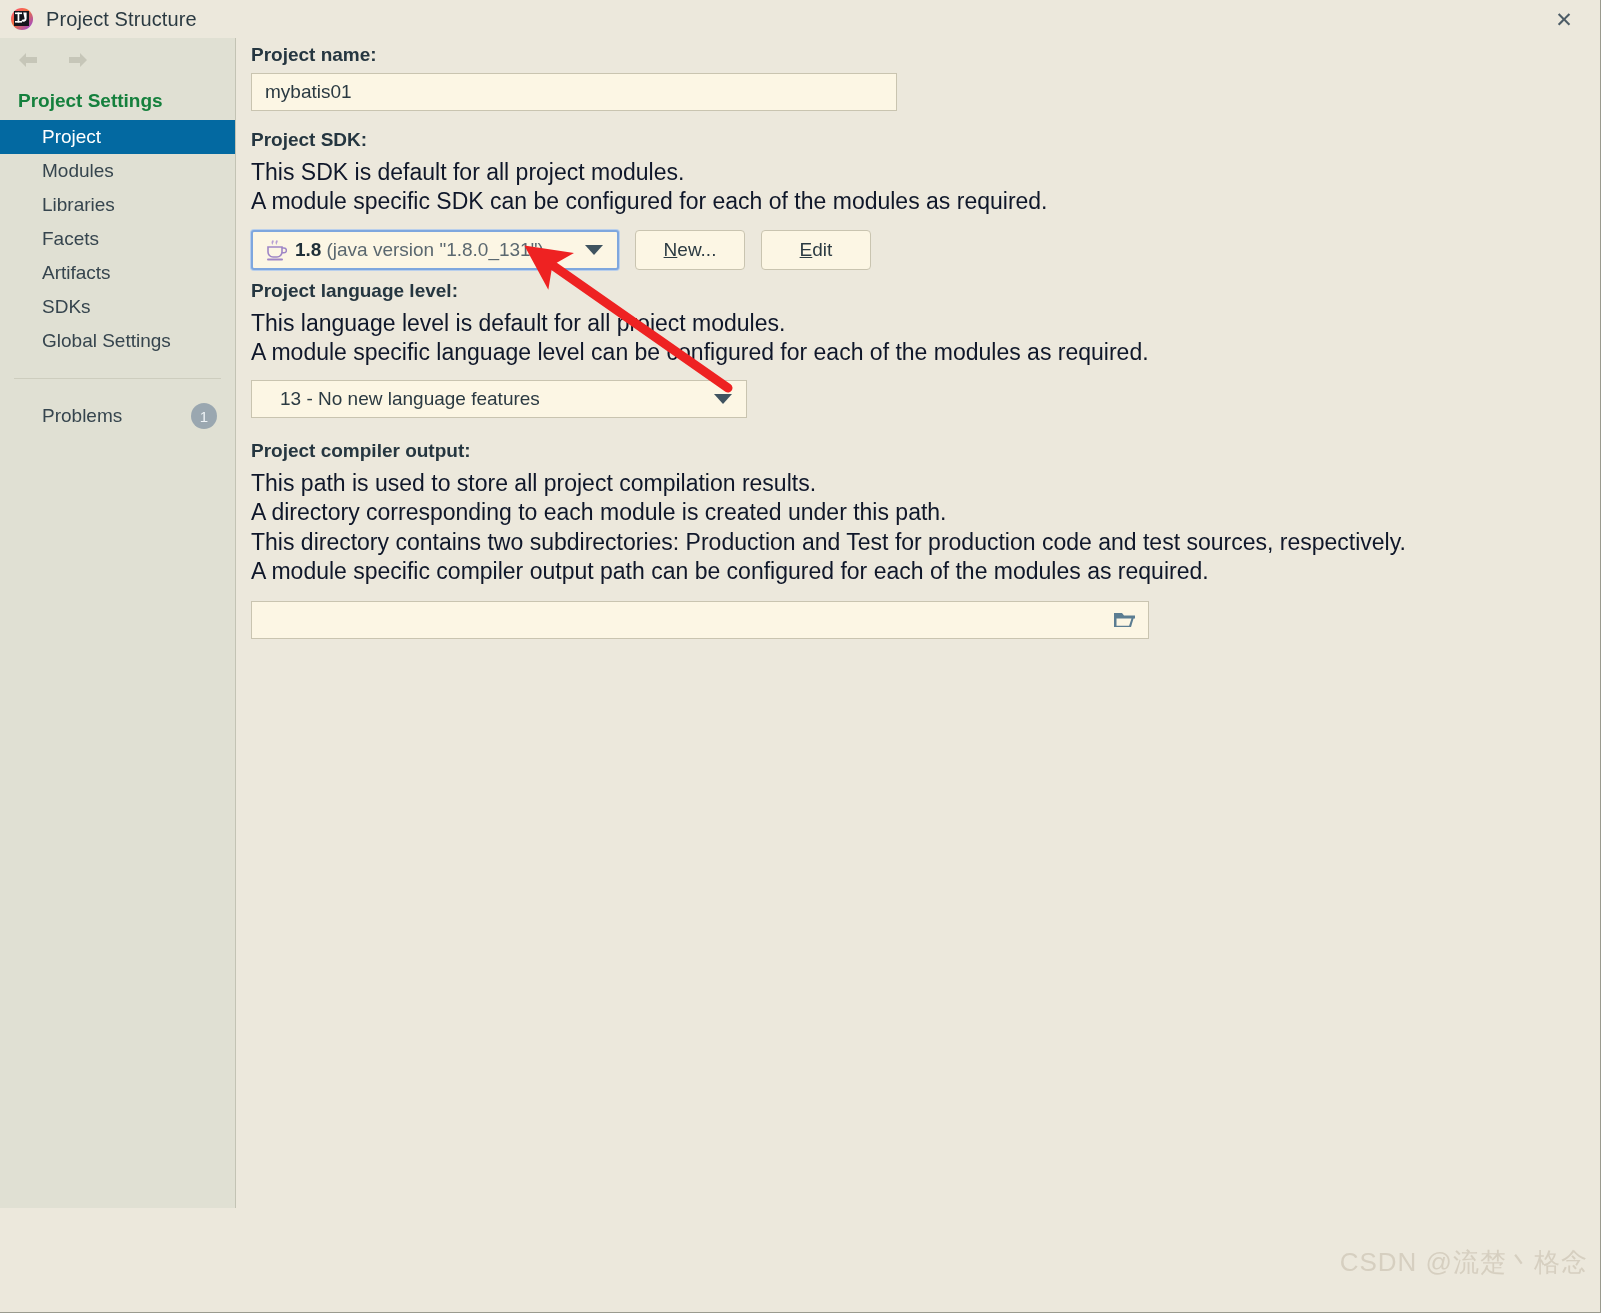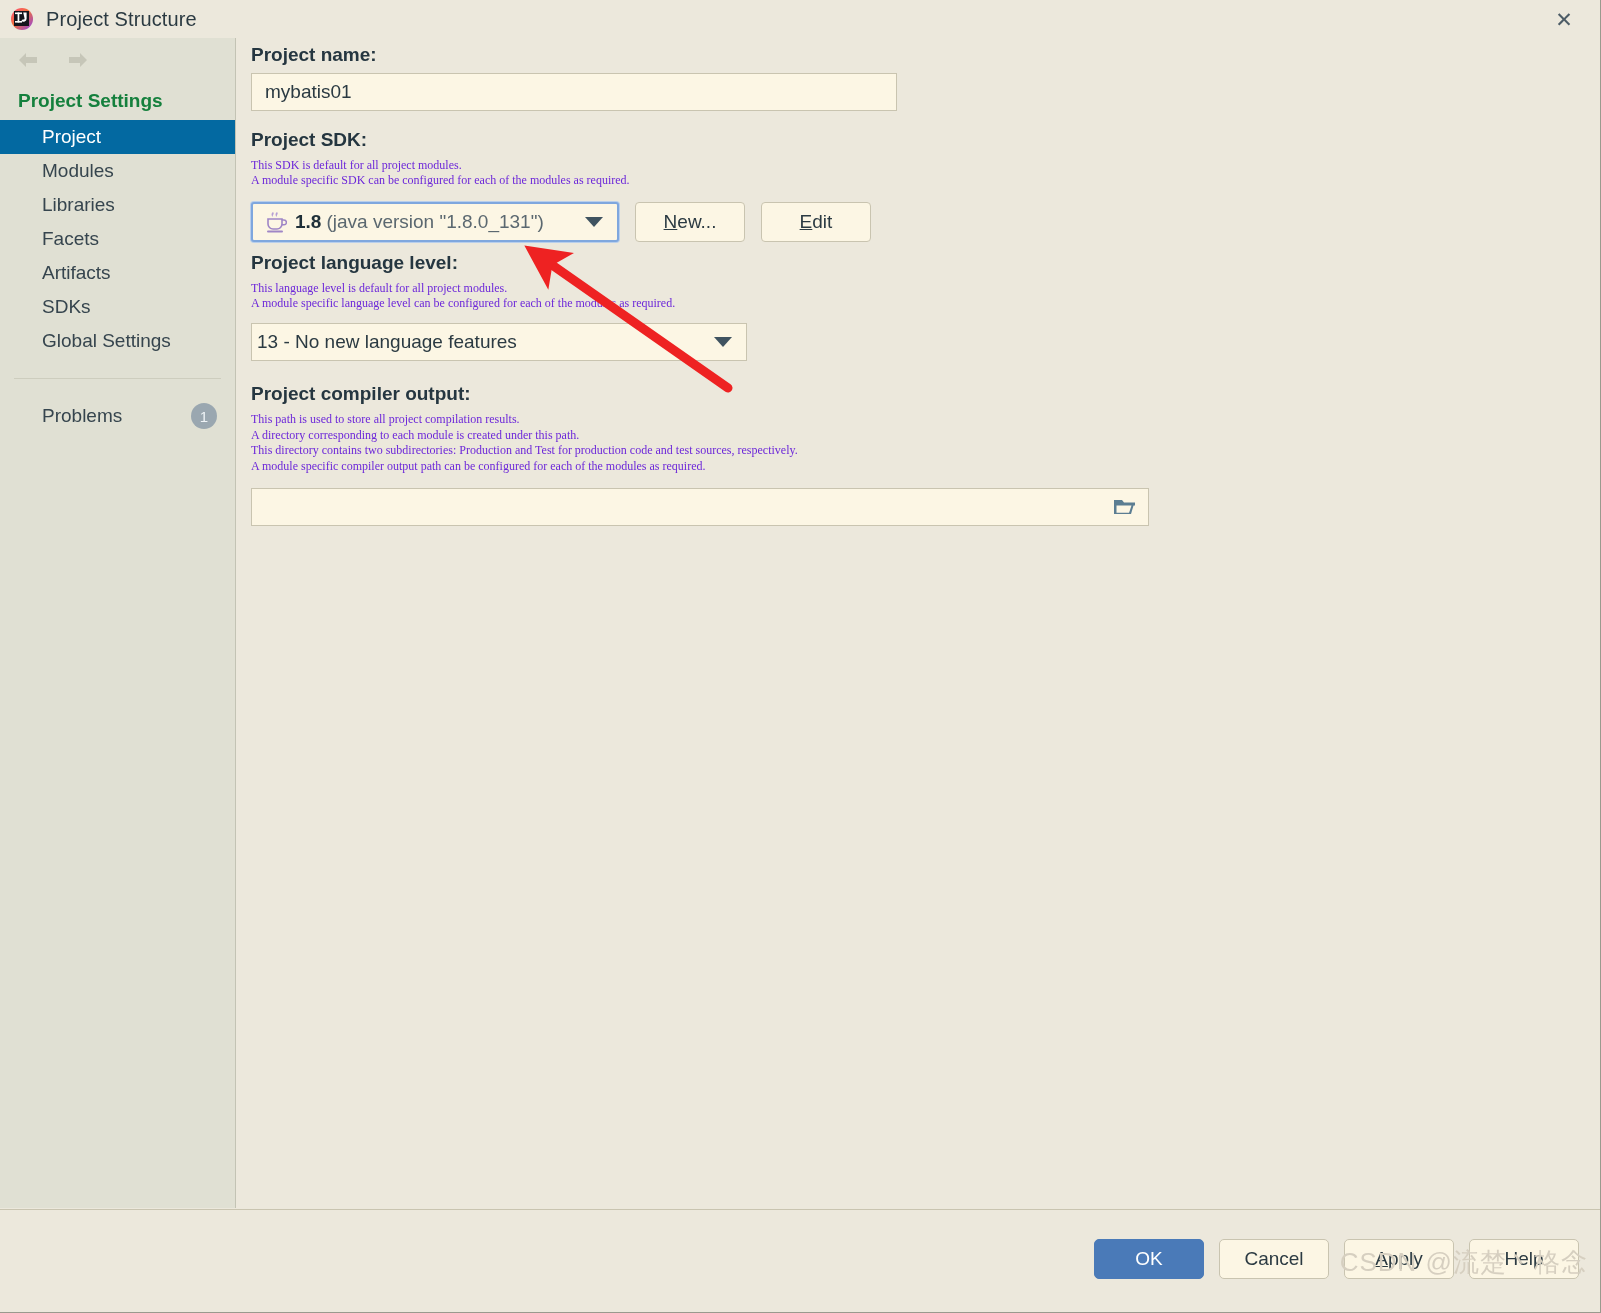--- a/index.html
+++ b/index.html
@@ -145,24 +145,23 @@
     padding: 6px 0 0 14px;
     overflow: hidden;
   }
   .field-label {
     font-size: 19px;
     font-weight: bold;
     color: #253640;
     margin: 0 0 7px 0;
   }
   .desc-line {
-    font-size: 12px;
-    color: #6d28d9;
+    font-size: 23px;
+    color: #0f172a;
     line-height: 1.28;
-    font-family: Liberation Serif, serif;
   }
 
   .textfield {
     background: #FCF6E4;
     border: 1px solid #c9c4b0;
     box-sizing: border-box;
     display: flex;
     align-items: center;
     font-size: 19px;
     color: #2b3a42;
@@ -229,21 +228,21 @@
     cursor: pointer;
     font-family: "Liberation Sans", sans-serif;
   }
   #sdk-new-btn { width: 110px; height: 40px; }
   #sdk-edit-btn { width: 110px; height: 40px; }
   .mn { text-decoration: underline; }
 
   #lang-level-combo {
     width: 496px;
     height: 38px;
-    padding-left: 5px;
+    padding-left: 28px;
     margin-top: 12px;
   }
 
   #compiler-output-field {
     width: 898px;
     height: 38px;
     margin-top: 14px;
     position: relative;
     padding-left: 13px;
   }
@@ -454,33 +453,16 @@
 
   <svg id="annotation-arrow" viewBox="0 0 1601 1313">
     <defs>
       <marker id="redhead" markerWidth="5" markerHeight="5" refX="2.2" refY="2.5" orient="auto">
         <path d="M0,0 L5,2.5 L0,5 L1.2,2.5 Z" fill="#EE2222"></path>
       </marker>
     </defs>
     <line x1="728" y1="388" x2="545" y2="260" stroke="#EE2222" stroke-width="9" stroke-linecap="round" marker-end="url(#redhead)"></line>
   </svg>
 
-  <div class="bottombar">
-    <div class="bottom-buttons">
-      <div class="dlg-btn primary">
-        <span>OK</span>
-      </div>
-      <div class="dlg-btn">
-        <span>Cancel</span>
-      </div>
-      <div class="dlg-btn">
-        <span class="mn">A</span>
-          <span>pply</span>
-      </div>
-      <div class="dlg-btn">
-        <span>Help</span>
-      </div>
-    </div>
-  </div>
 
   <div id="watermark">CSDN @流楚丶格念</div>
 
 </div>
 
 </body></html>

